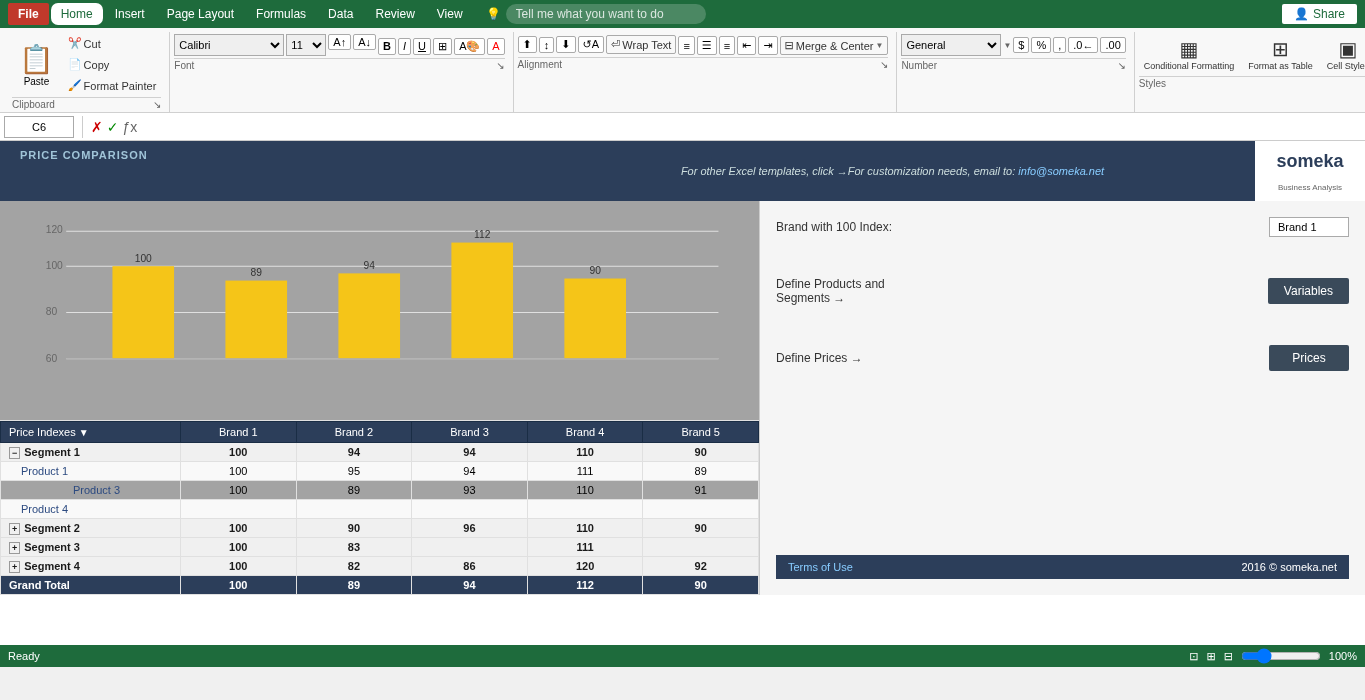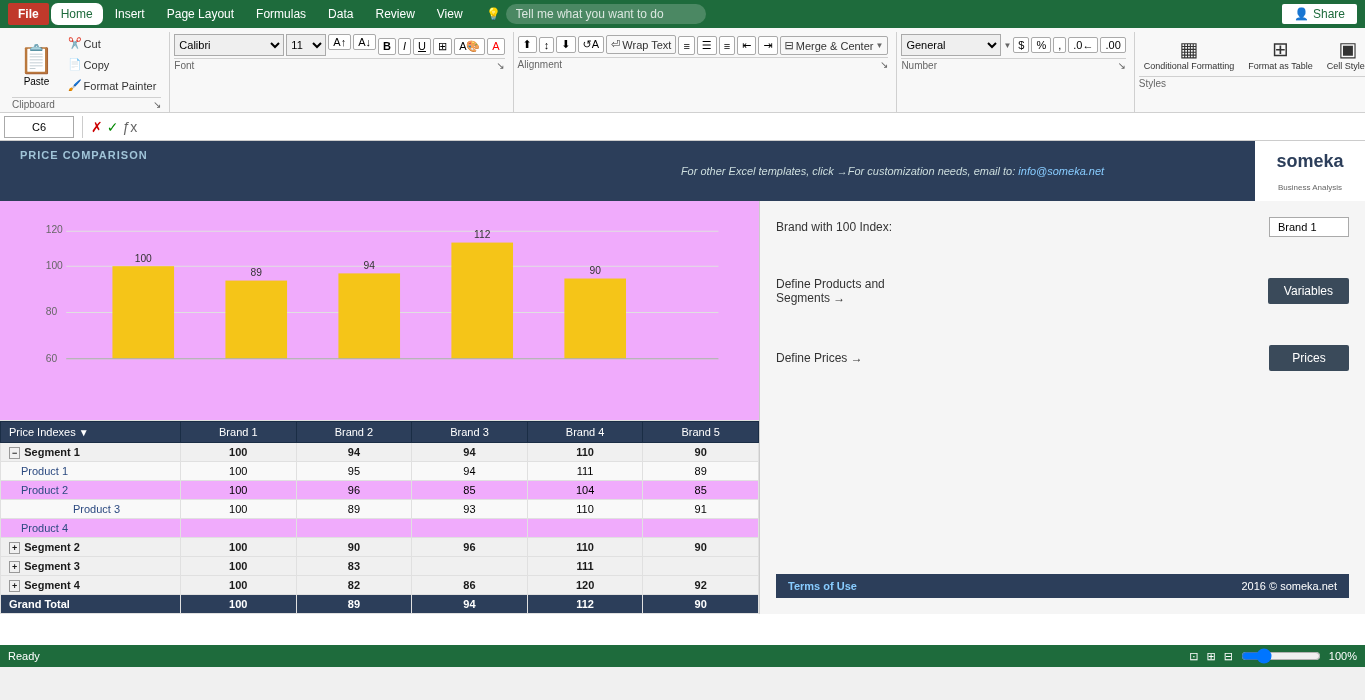--- a/index.html
+++ b/index.html
@@ -187,21 +187,21 @@
       justify-content: center;
       padding: 4px;
       gap: 11px;
     }
     .someka-name { font-size: 18px; font-weight: bold; color: #2c3e5a; }
     .someka-sub { font-size: 8px; color: #666; }
 
     
     .content-area {
       display: flex;
-      background: #f0abfc;
+      background: #a3a3a3;
     }
     .left-panel {
       flex: 0 0 760px;
       border-right: 1px solid #ccc;
     }
     .right-panel {
       flex: 1;
       background: #f5f5f5;
       padding: 16px;
     }
@@ -558,28 +558,20 @@
                 </tr>
                 <tr>
                   <td class="label-col" style="padding-left: 20px;">Product 1</td>
                   <td>100</td>
                   <td>95</td>
                   <td>94</td>
                   <td>111</td>
                   <td>89</td>
                 </tr>
                 <tr>
-                  <td class="label-col" style="padding-left: 20px;">Product 2</td>
-                  <td>100</td>
-                  <td>96</td>
-                  <td>85</td>
-                  <td>104</td>
-                  <td>85</td>
-                </tr>
-                <tr>
                   <td class="label-col" style="padding-left: 20px; text-align: center;">Product 3</td>
                   <td>100</td>
                   <td>89</td>
                   <td>93</td>
                   <td>110</td>
                   <td>91</td>
                 </tr>
                 <tr>
                   <td class="label-col" style="padding-left: 20px;">Product 4</td>
                   <td></td>
@@ -647,21 +639,21 @@
             <div style="margin-bottom:20px;">
               <div class="control-row">
                 <span class="control-label">Define Prices →</span>
                 <button class="dark-btn">Prices</button>
               </div>
             </div>
 
             <div style="flex:1;"></div>
 
             <div class="terms-bar">
-              <span class="info-link" style="cursor:pointer;font-weight:bold;">Terms of Use</span>
+              <span class="info-link" style="cursor:pointer;">Terms of Use</span>
               <span>2016 © someka.net</span>
             </div>
           </div>
         </div>
       </div>
     </div>
   </div>
 </div>
 
 <div class="status-bar">

